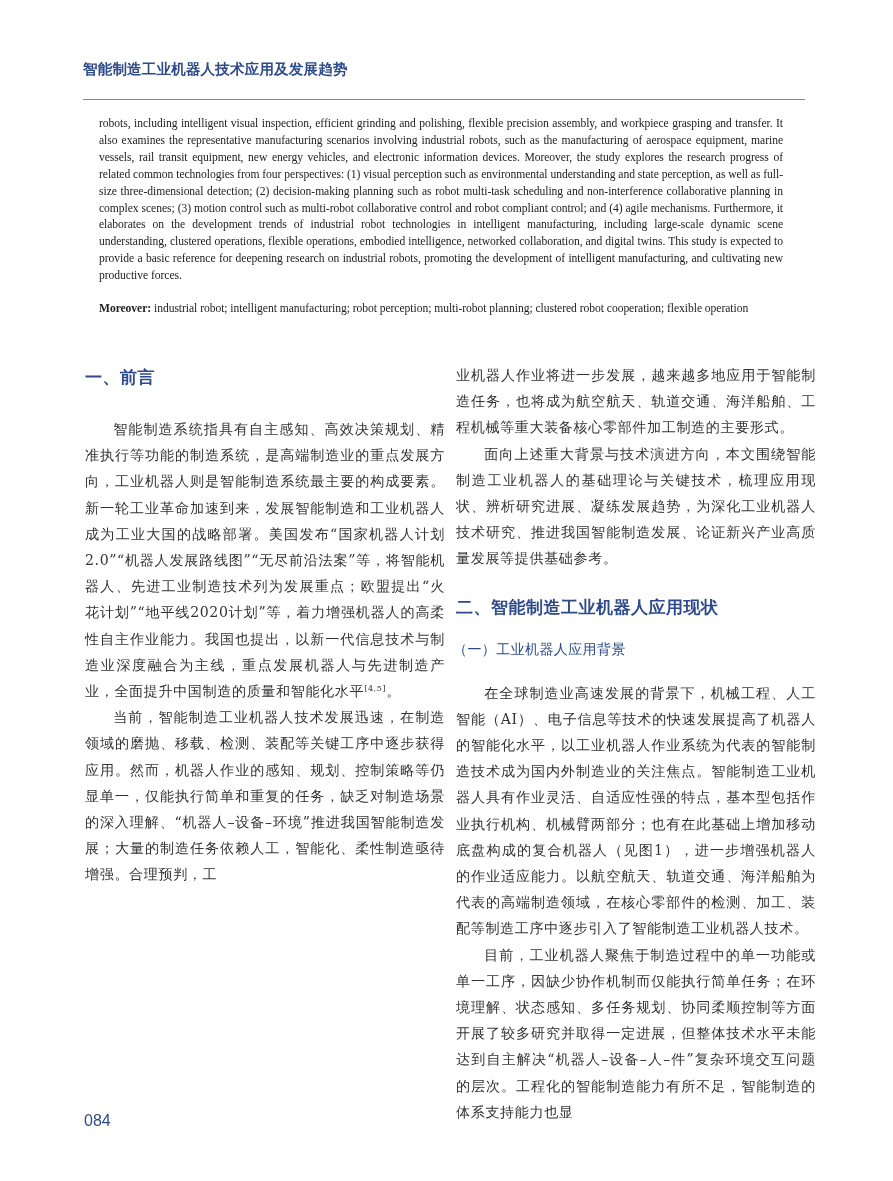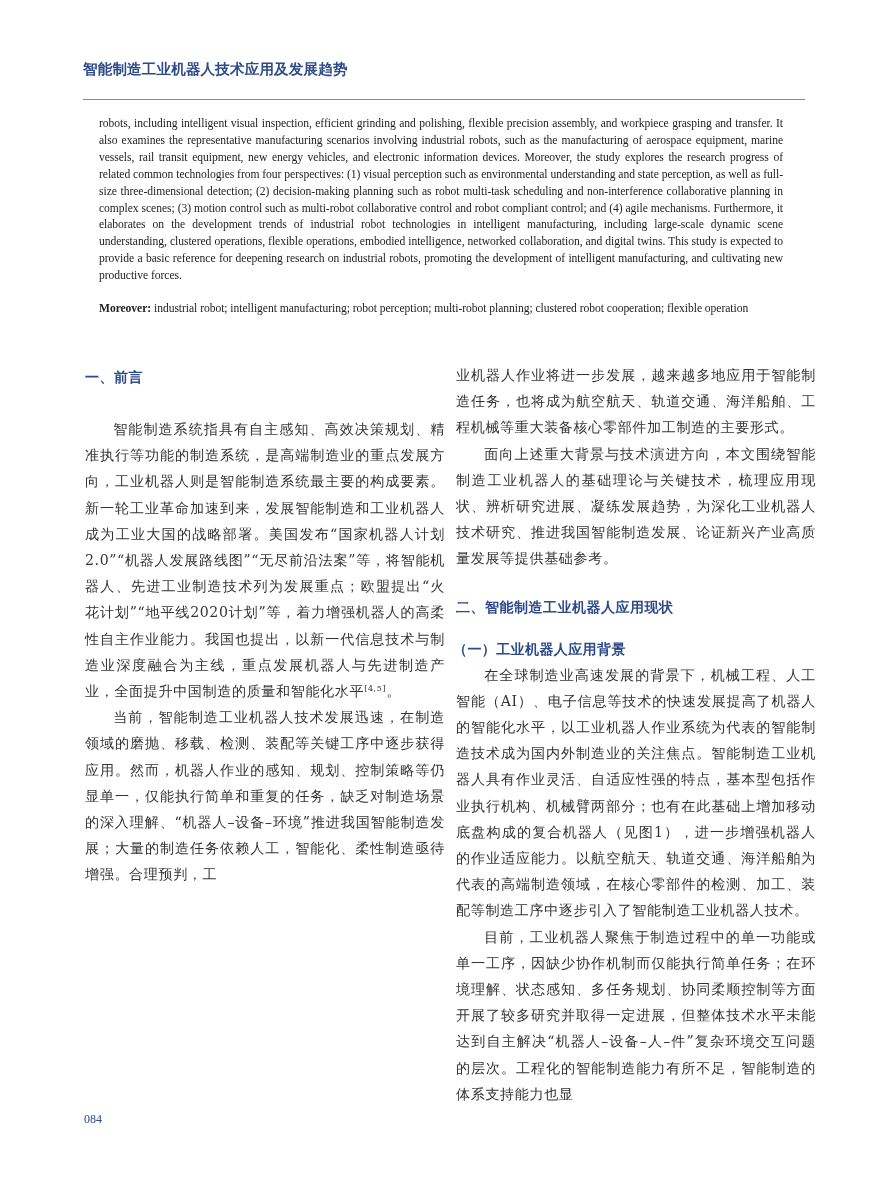--- a/index.html
+++ b/index.html
@@ -20,32 +20,32 @@
   .col {
     position: absolute; top: 362px; width: 360px;
     font-family: "DejaVu Serif", serif; font-size: 14.1px; line-height: 26.2px;
     color: #333; text-align: justify;
   }
   .col-left { left: 85px; }
   .col-right { left: 456px; }
   .col p { margin: 0; text-indent: 2em; letter-spacing: 0.6px; }
   .col p.noindent { text-indent: 0; }
   .h1 {
-    font-family: "DejaVu Sans", sans-serif; font-size: 14px; font-weight: bold;
+    font-family: "DejaVu Sans", sans-serif; font-size: 17px; font-weight: bold;
     color: #2d4a8a; margin: 2px 0 26px 0; line-height: 26px; letter-spacing: 0.5px;
   }
   .h1.sec2 { margin: 22px 0 16px 0; }
   .h2 {
-    font-family: "DejaVu Sans", sans-serif; font-size: 14px; font-weight: bold;
-    color: #2d4a8a; margin: 0 0 0 -3px; line-height: 26px; letter-spacing: 0.4px;
+    font-family: "DejaVu Sans", sans-serif; font-size: 14px; font-weight: normal;
+    color: #2d4a8a; margin: 0 0 18px -3px; line-height: 26px; letter-spacing: 0.4px;
   }
   sup { font-size: 8px; line-height: 0; vertical-align: 5px; }
   .page-num {
     position: absolute; left: 84px; top: 1112px;
-    font-family: Liberation Serif, serif; font-size: 12px; color: #2d4a8a;
+    font-family: Liberation Sans, sans-serif; font-size: 16px; color: #2d4a8a;
   }
 </style>
 </head>
 <body>
 
 <div class="running-header">智能制造工业机器人技术应用及发展趋势</div>
 
 <div class="abstract">
   <p>robots, including intelligent visual inspection, efficient grinding and polishing, flexible precision assembly, and workpiece grasping and transfer. It also examines the representative manufacturing scenarios involving industrial robots, such as the manufacturing of aerospace equipment, marine vessels, rail transit equipment, new energy vehicles, and electronic information devices. Moreover, the study explores the research progress of related common technologies from four perspectives: (1) visual perception such as environmental understanding and state perception, as well as full-size three-dimensional detection; (2) decision-making planning such as robot multi-task scheduling and non-interference collaborative planning in complex scenes; (3) motion control such as multi-robot collaborative control and robot compliant control; and (4) agile mechanisms. Furthermore, it elaborates on the development trends of industrial robot technologies in intelligent manufacturing, including large-scale dynamic scene understanding, clustered operations, flexible operations, embodied intelligence, networked collaboration, and digital twins. This study is expected to provide a basic reference for deepening research on industrial robots, promoting the development of intelligent manufacturing, and cultivating new productive forces.</p>
   <p><span class="kw-label">Moreover:</span> <span>industrial robot; intelligent manufacturing; robot perception; multi-robot planning; clustered robot cooperation; flexible operation</span></p>

